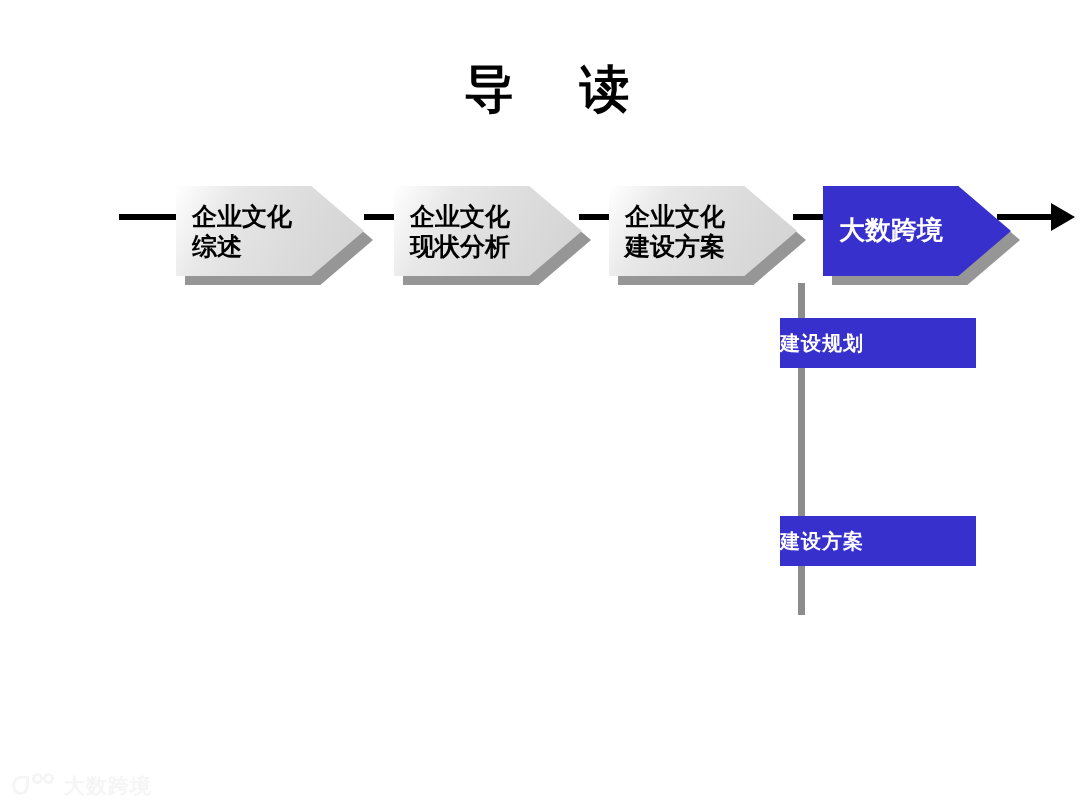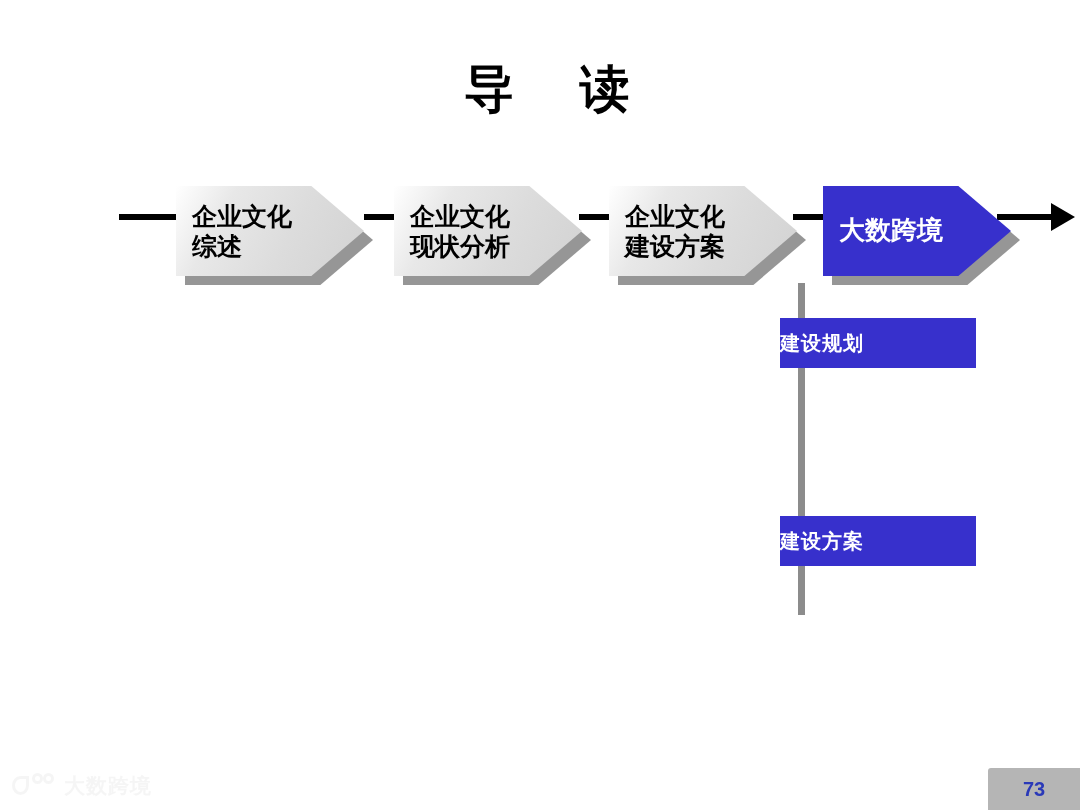--- a/index.html
+++ b/index.html
@@ -263,17 +263,14 @@
 
   <div id="watermark">
     <span class="wm-mark">
       <span class="c1"></span>
         <span class="c2"></span>
         <span class="c3"></span>
     </span>
     <span class="wm-text">大数跨境</span>
   </div>
 
-  <div id="page-bar">
-    <span id="page-number">73</span>
-  </div>
 
 </div>
 
 </body></html>

